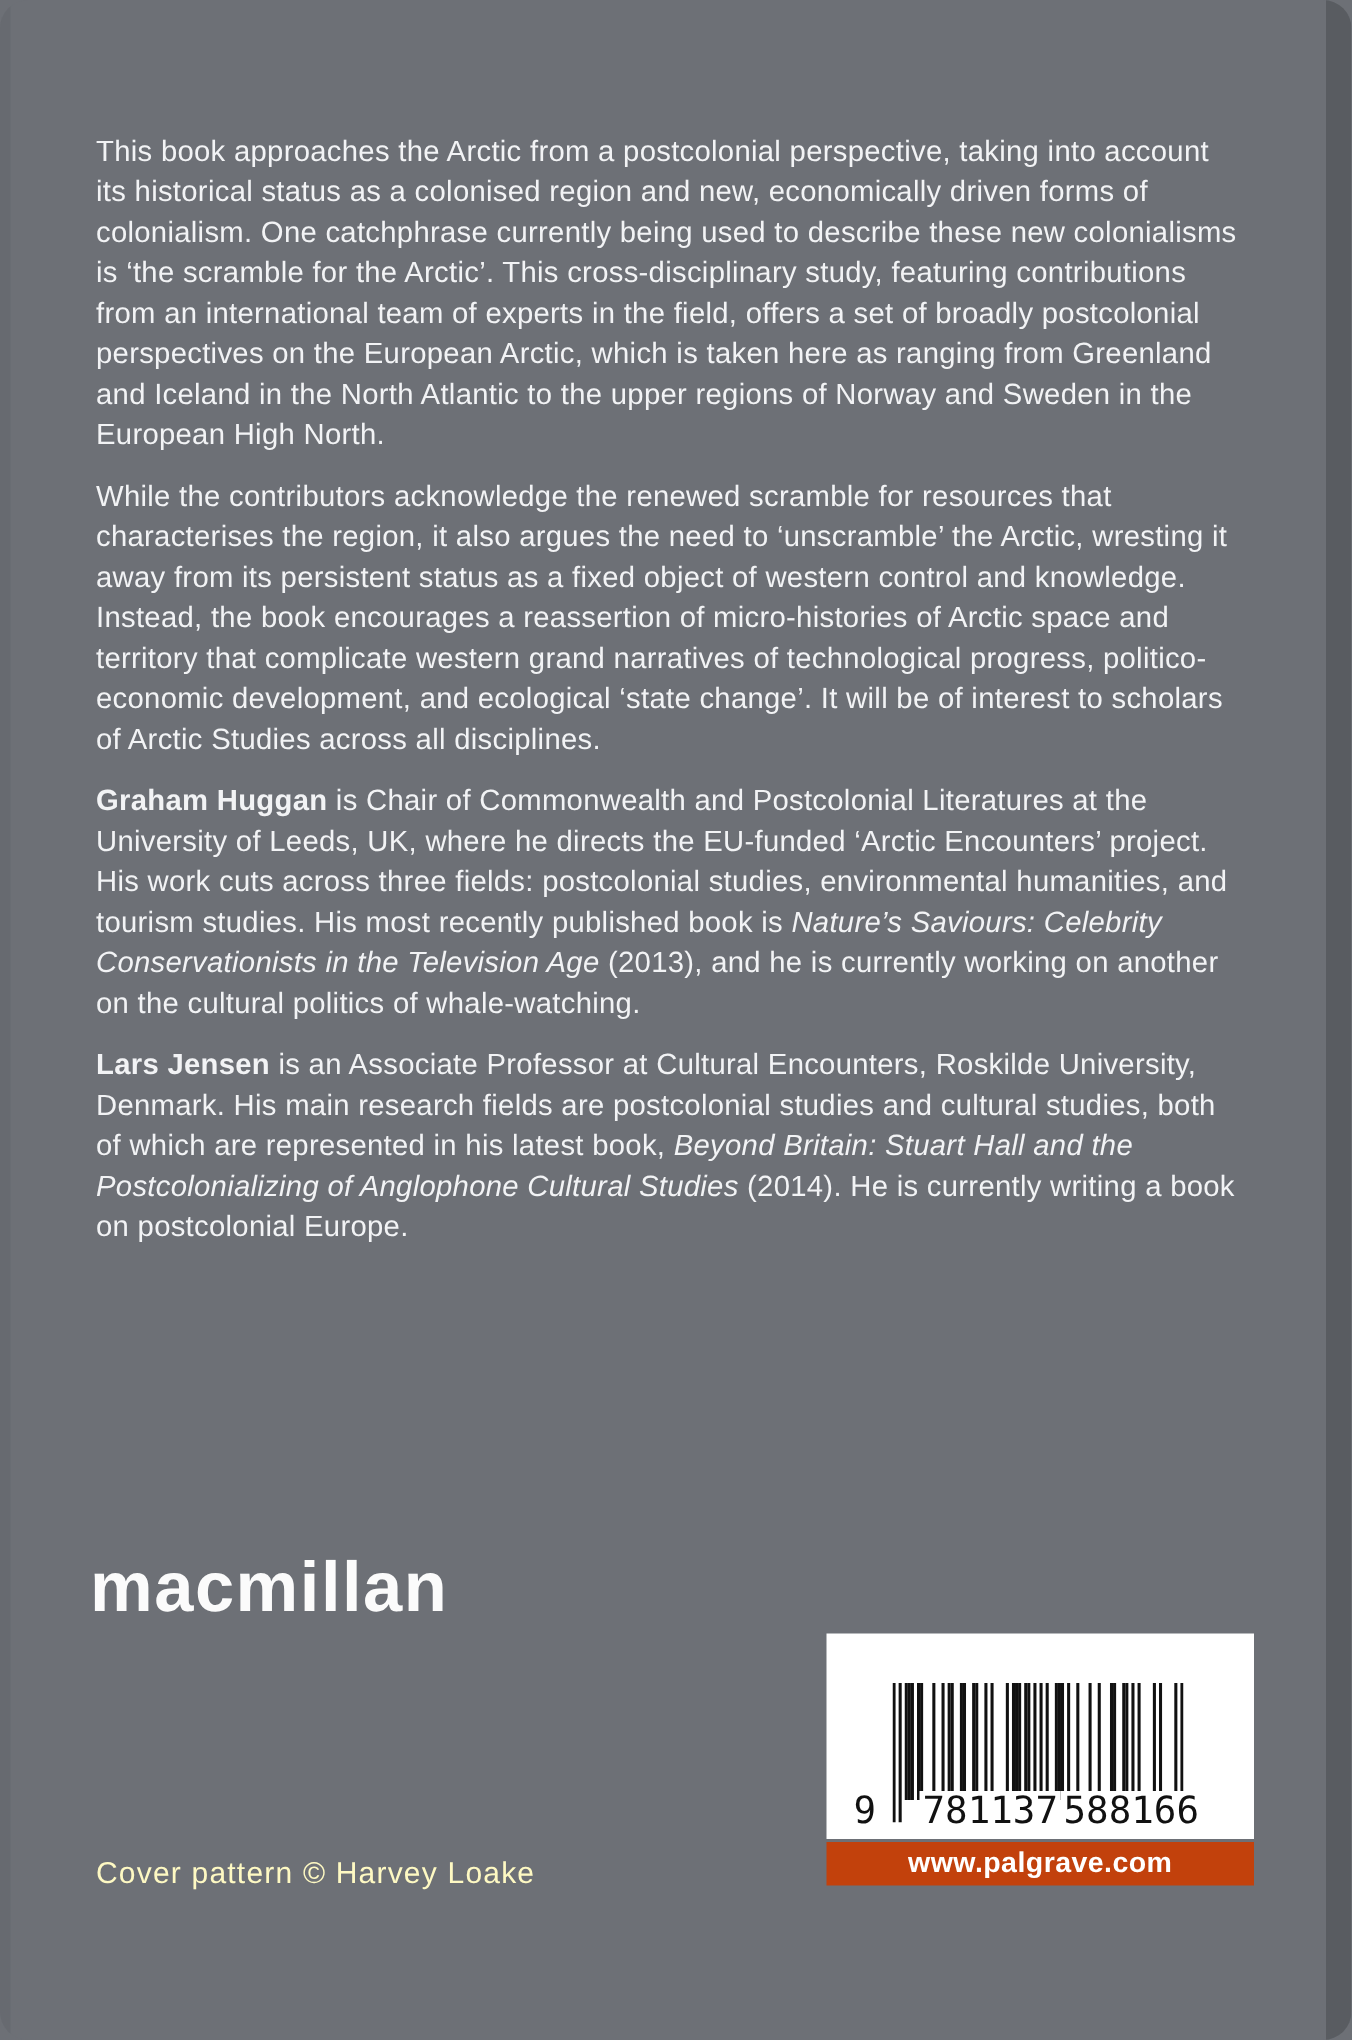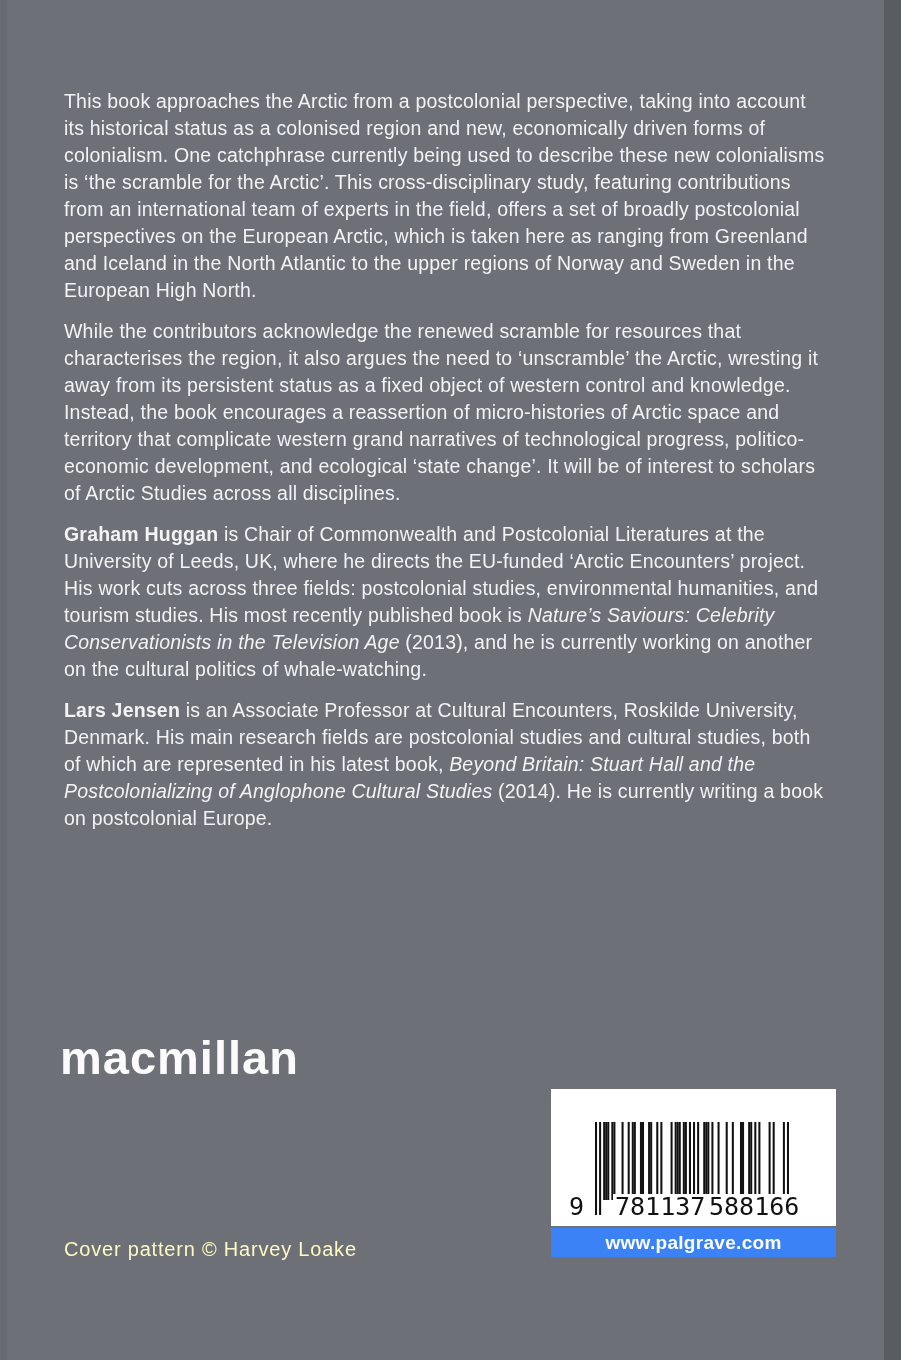--- a/index.html
+++ b/index.html
@@ -6,20 +6,21 @@
   body {
     width: 901px; height: 1360px;
     font-family: "Liberation Sans", sans-serif;
     background: #6d7076;
   }
   .cover {
     position: relative;
     width: 901px; height: 1360px;
     background: #6d7076;
     overflow: hidden;
+    border-radius: 19px;
   }
   .edge-right {
     position: absolute; top: 0; right: 0;
     width: 17px; height: 100%;
     background: #595c61;
   }
   .edge-left {
     position: absolute; top: 0; left: 0;
     width: 7px; height: 100%;
     background: #676a70;
@@ -85,21 +86,21 @@
     background: #ffffff;
     padding: 0 2px;
   }
   .ean-lead   { left: 16px; }
   .ean-left   { left: 62px; }
   .ean-right  { left: 156px; }
   .website-strip {
     position: absolute;
     left: 551px; top: 1228px;
     width: 285px; height: 29px;
-    background: #3b82f6;
+    background: #c2410c;
     display: flex; align-items: center; justify-content: center;
   }
   .website-strip span {
     color: #ffffff;
     font-weight: bold;
     font-size: 19px;
     letter-spacing: 0.3px;
   }
   .credit {
     position: absolute;

